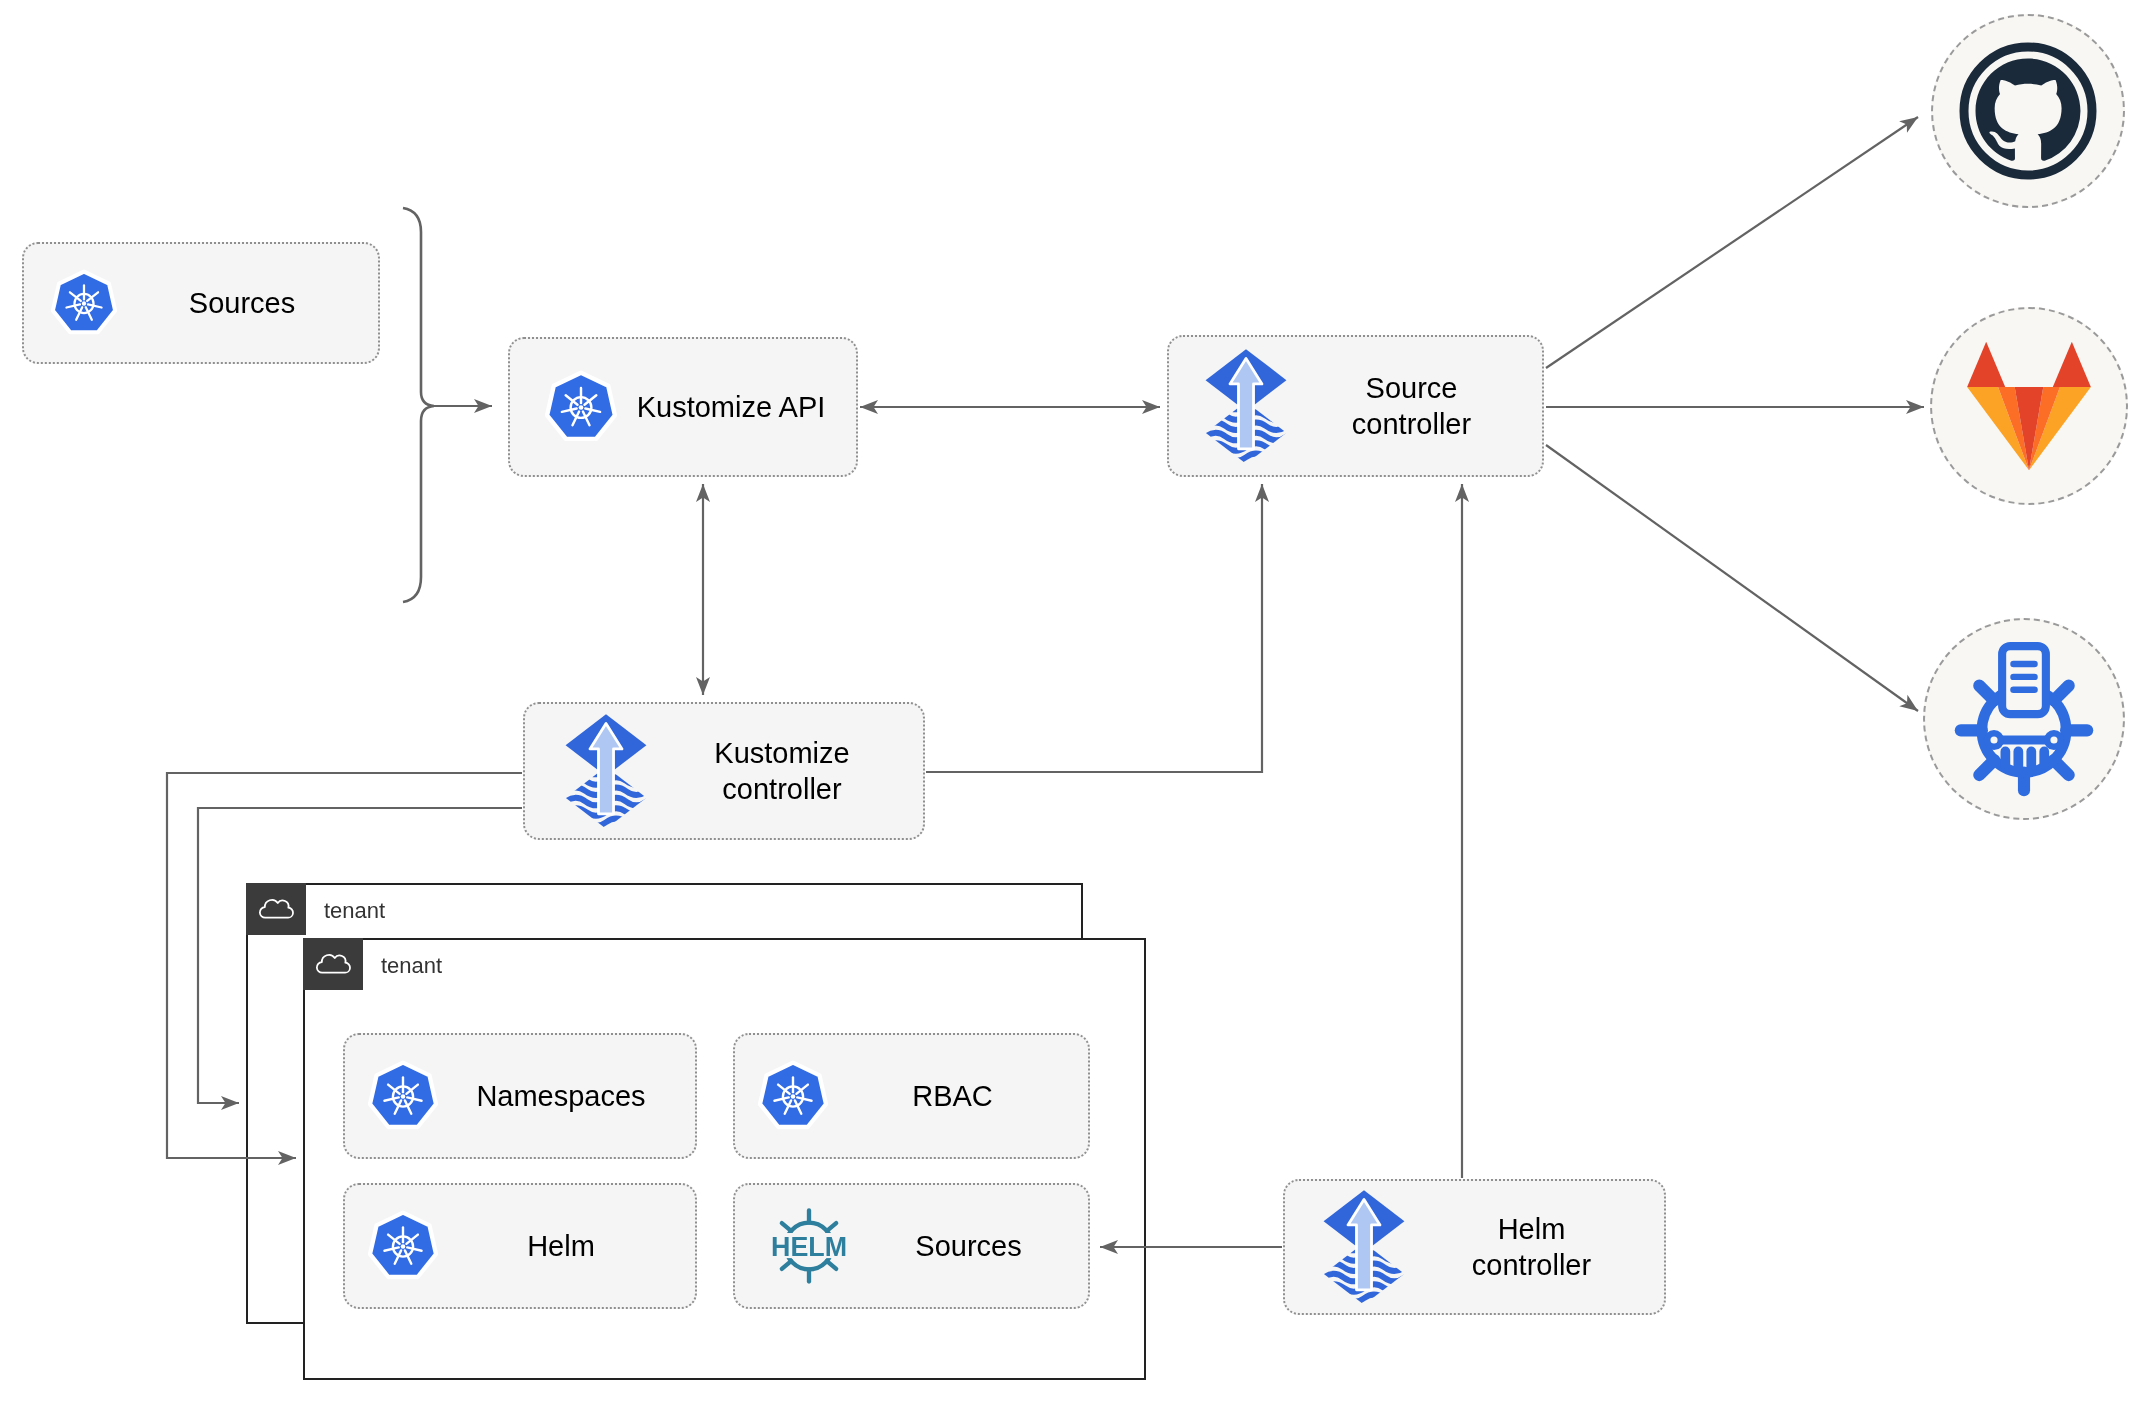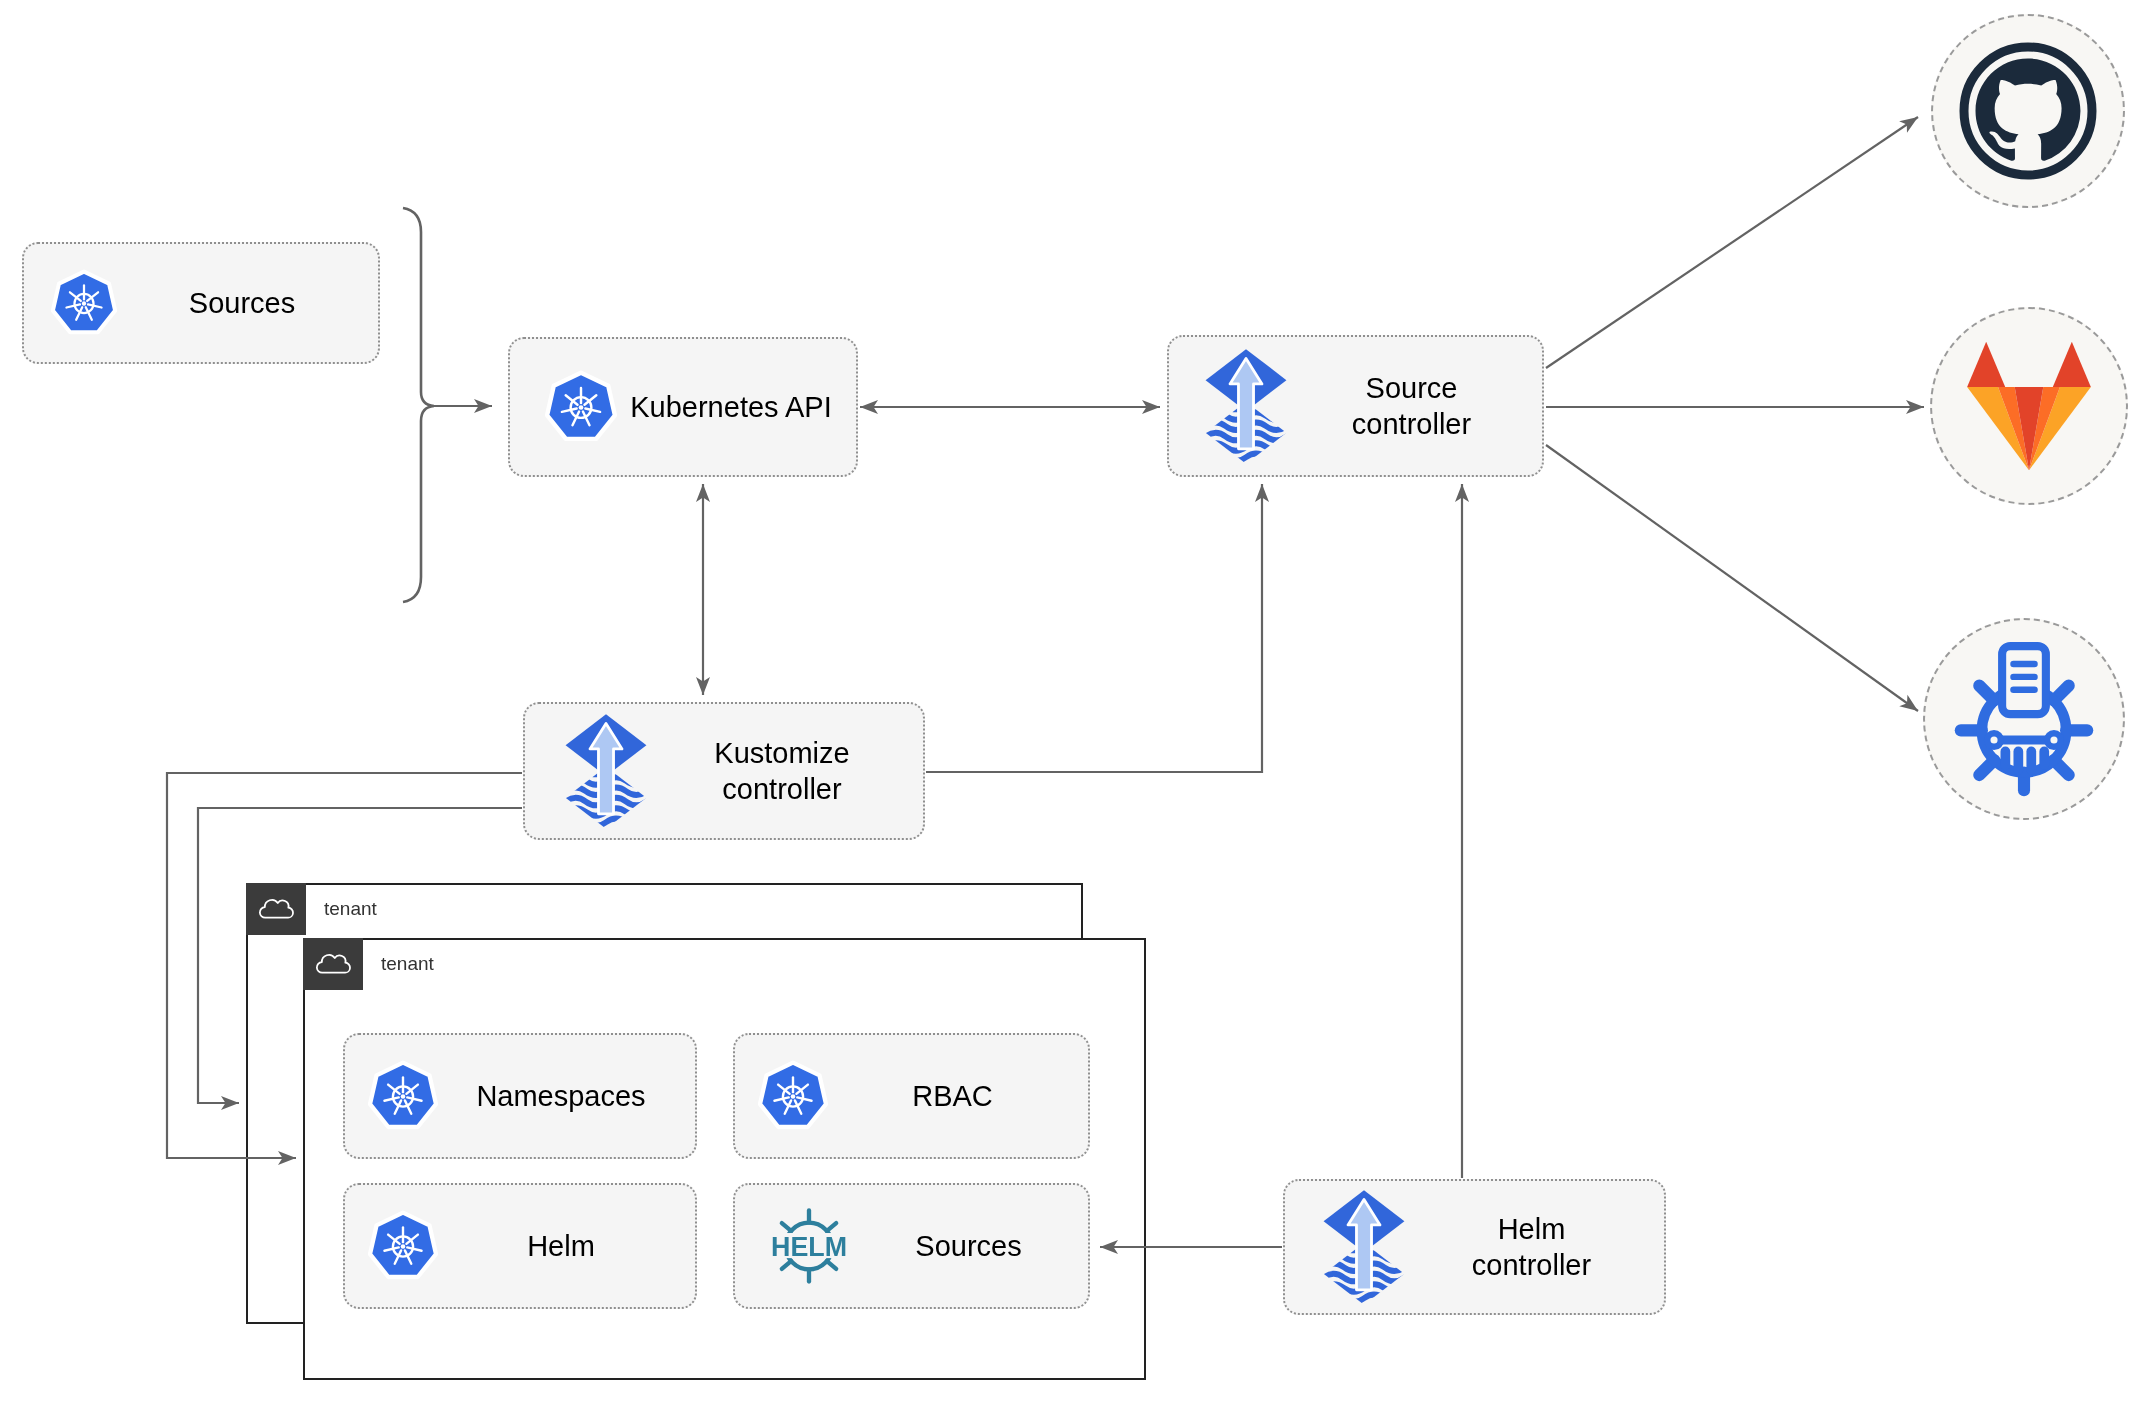--- a/index.html
+++ b/index.html
@@ -16,21 +16,21 @@
   }
   .node .lblwrap{flex:1;display:flex;justify-content:center;}
   .node .lbl{font-size:29px;color:#000;text-align:center;line-height:1.25;}
   .node .lbl.two{max-width:190px;}
   
   .tenant{position:absolute;background:#ffffff;border:2px solid #222222;box-sizing:border-box;z-index:1;}
   .tenant .tab{
     position:absolute;left:-2px;top:-2px;width:60px;height:52px;background:#3b3b3b;
     display:flex;align-items:center;justify-content:center;
   }
-  .tenant .tlabel{position:absolute;left:76px;top:13px;font-size:19px;color:#333;}
+  .tenant .tlabel{position:absolute;left:76px;top:13px;font-size:22px;color:#333;}
   
   .ext{
     position:absolute;border-radius:50%;border:2.5px dashed #9a9a9a;background:#F8F7F4;
     display:flex;align-items:center;justify-content:center;box-sizing:border-box;z-index:3;
   }
   svg.icon{display:block;flex:0 0 auto;}
 </style>
 </head>
 <body>
 
@@ -191,21 +191,21 @@
         <div class="lbl">Sources</div>
       </div>
   </div>
 
 
   <div class="node" style="left:508px;top:337px;width:350px;height:140px;padding-left:34px">
     <svg class="icon" width="74" height="77">
         <use href="#sym-k8s"></use>
       </svg>
     <div class="lblwrap">
-        <div class="lbl">Kubernetes API</div>
+        <div class="lbl">Kustomize API</div>
       </div>
   </div>
 
   <div class="node" style="left:523px;top:702px;width:402px;height:138px;padding-left:34px">
     <svg class="icon" width="94" height="115">
         <use href="#sym-flux"></use>
       </svg>
     <div class="lblwrap">
         <div class="lbl two">Kustomize controller</div>
       </div>

